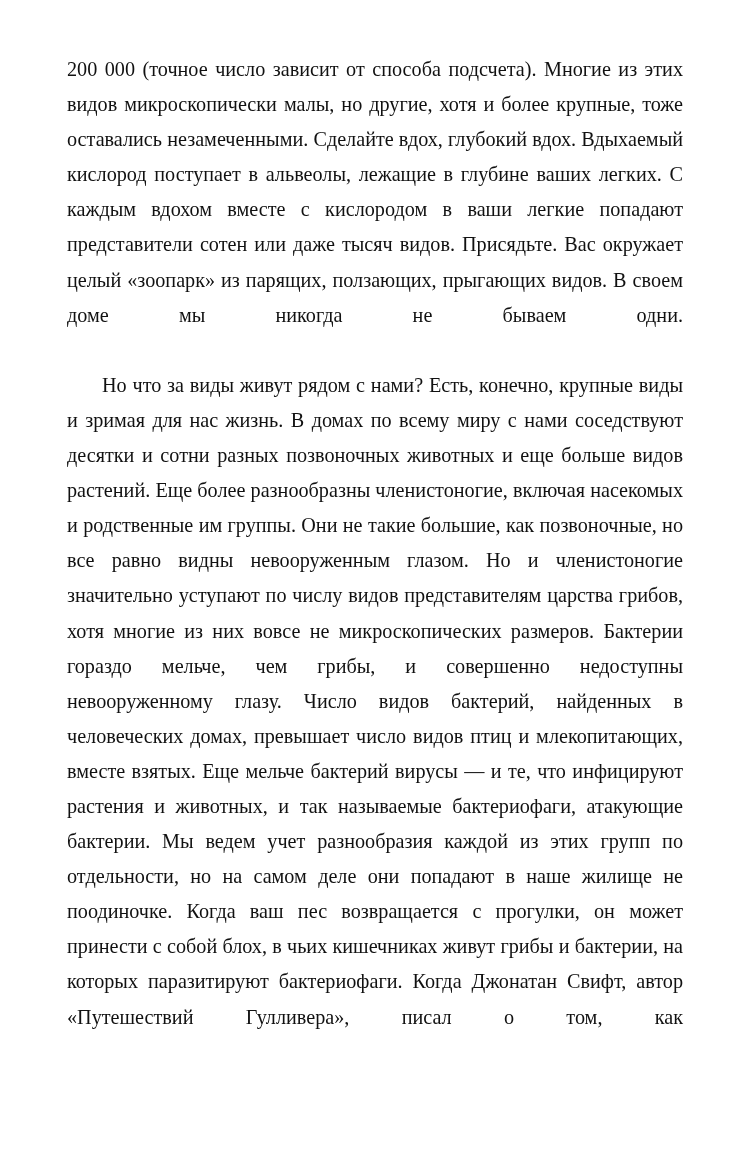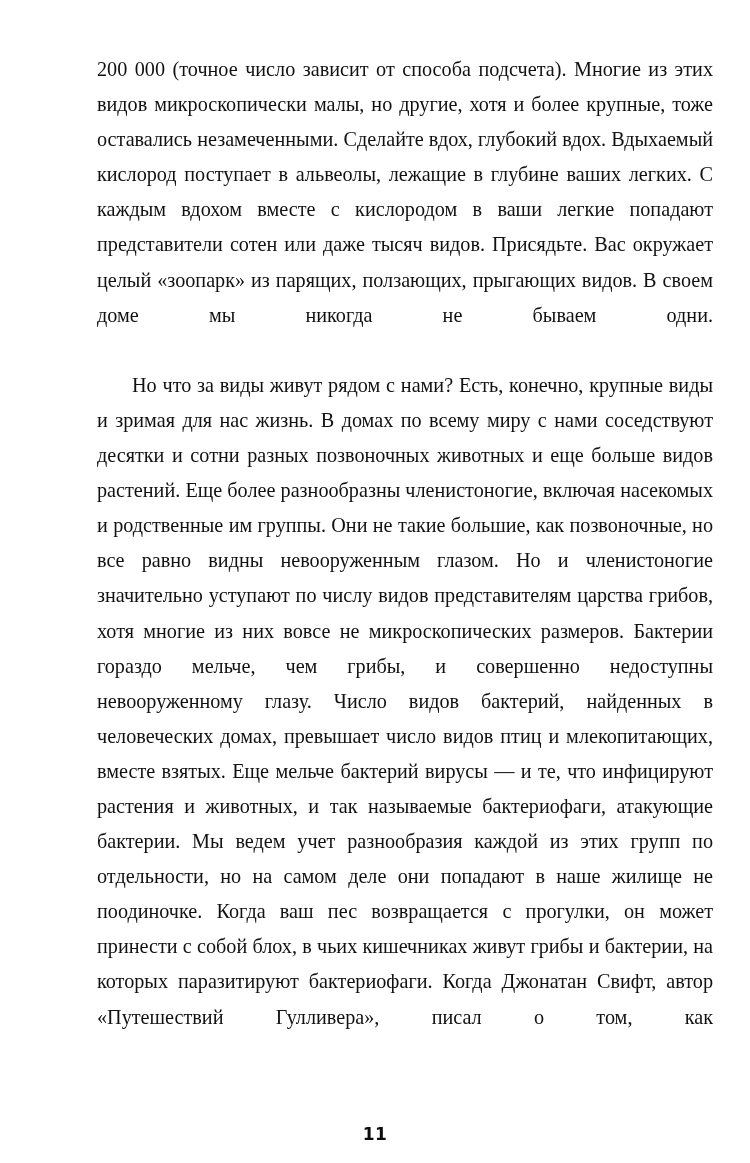--- a/index.html
+++ b/index.html
@@ -38,21 +38,20 @@
     text-transform: uppercase;
     white-space: pre;
   }
 
   
   .text-block {
     position: absolute;
     top: 52px;
     left: 67px;
     width: 616px;
-    margin-left: 30px;
   }
 
   .body-par {
     margin: 0;
     font-size: 20.2px;
     line-height: 35.1px;
     text-align: justify;
     text-justify: inter-word;
     hyphens: manual;
     color: #111111;
@@ -86,15 +85,14 @@
 <body>
 
 <div class="page">
 
 
   <div class="text-block">
     <p class="body-par">200 000 (точное число зависит от способа подсчета). Многие из этих видов микроскопически малы, но другие, хотя и более крупные, тоже оставались незамеченными. Сделайте вдох, глубокий вдох. Вдыхаемый кислород поступает в альвеолы, лежащие в глубине ваших легких. С каждым вдохом вместе с кислородом в ваши легкие попадают представители сотен или даже тысяч видов. Присядьте. Вас окружает целый «зоопарк» из парящих, ползающих, прыгающих видов. В своем доме мы никогда не бываем одни.</p>
     <p class="body-par indent">Но что за виды живут рядом с нами? Есть, конечно, крупные виды и зримая для нас жизнь. В домах по всему миру с нами соседствуют десятки и сотни разных позвоночных животных и еще больше видов растений. Еще более разнообразны членистоногие, включая насекомых и родственные им группы. Они не такие большие, как позвоночные, но все равно видны невооруженным глазом. Но и членистоногие значительно уступают по числу видов представителям царства грибов, хотя многие из них вовсе не микроскопических размеров. Бактерии гораздо мельче, чем грибы, и совершенно недоступны невооруженному глазу. Число видов бактерий, найденных в человеческих домах, превышает число видов птиц и млекопитающих, вместе взятых. Еще мельче бактерий вирусы — и те, что инфицируют растения и животных, и так называемые бактериофаги, атакующие бактерии. Мы ведем учет разнообразия каждой из этих групп по отдельности, но на самом деле они попадают в наше жилище не поодиночке. Когда ваш пес возвращается с прогулки, он может принести с собой блох, в чьих кишечниках живут грибы и бактерии, на которых паразитируют бактериофаги. Когда Джонатан Свифт, автор «Путешествий Гулливера», писал о том, как</p>
   </div>
 
-  <div class="folio">11</div>
 
 </div>
 
 </body></html>

